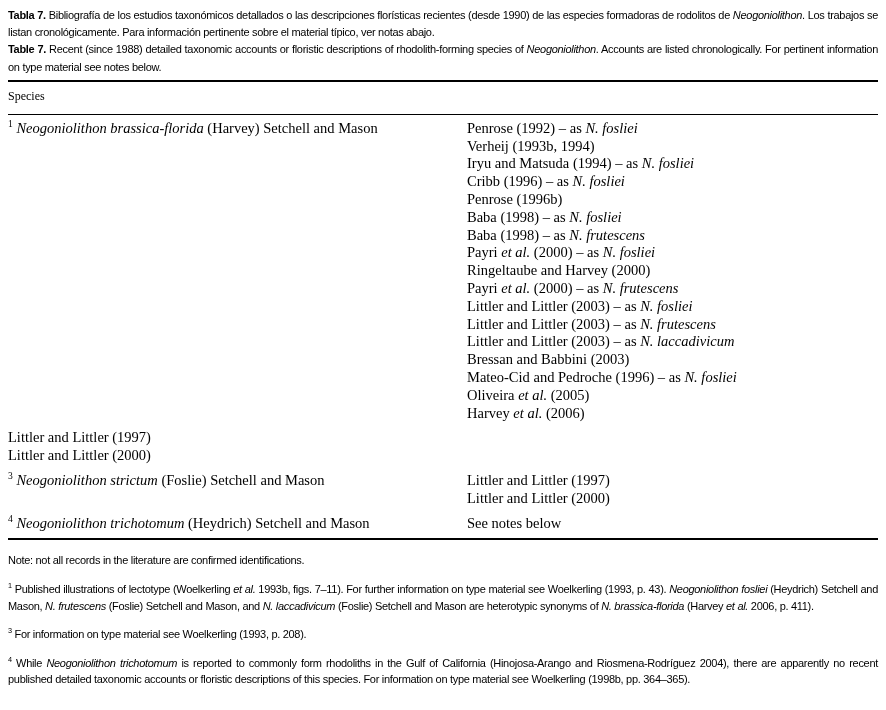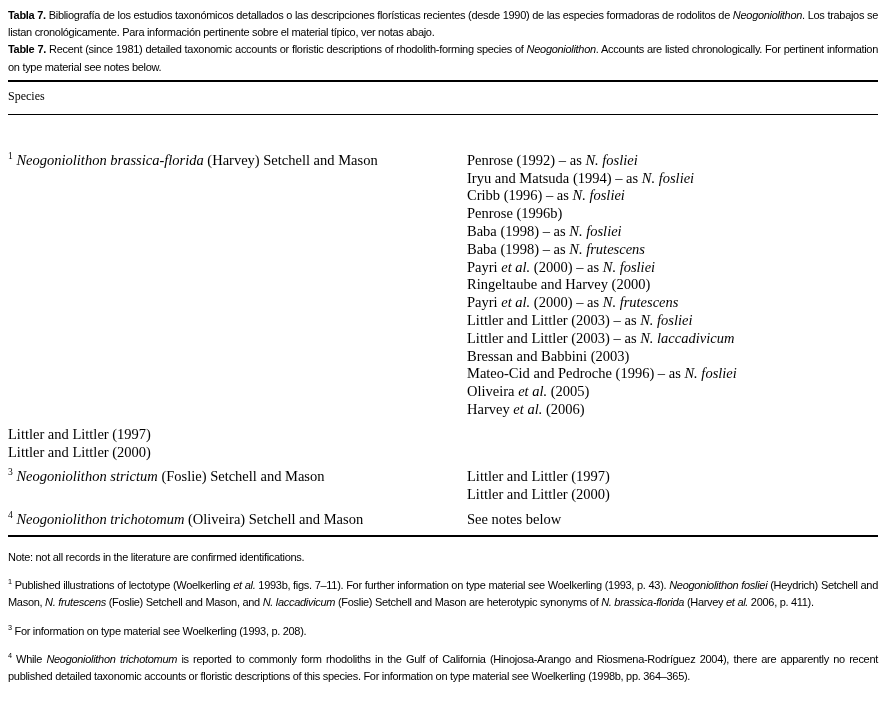--- a/index.html
+++ b/index.html
@@ -30,61 +30,63 @@
 
   .thead {
     display: flex;
     font-family: "Liberation Serif", serif;
     font-size: 12px; line-height: 17px;
     padding: 6px 0 9px 0;
   }
   .species-col { flex: 0 0 459px; width: 459px; }
   .accounts-col { flex: 1 1 auto; }
 
-  .tbody { padding: 5px 0 2px 0; margin-top: 32px; }
+  .tbody { padding: 5px 0 2px 0; }
   .trow {
     display: flex;
     font-size: 14.5px; line-height: 17.8px;
     margin-bottom: 7px;
   }
   .trow:last-child { margin-bottom: 4px; }
   .cell.species-cell { flex: 0 0 459px; width: 459px; padding-right: 14px; }
   .cell.accounts-cell { flex: 1 1 auto; }
   .account-line { white-space: normal; }
 </style>
 </head>
 <body>
 
 <div class="page">
 
   <p class="caption"><span class="bd">Tabla 7. </span><span>Bibliografía de los estudios taxonómicos detallados o las descripciones florísticas recientes (desde 1990) de las especies formadoras de rodolitos de </span><span class="it">Neogoniolithon</span><span>. Los trabajos se listan cronológicamente. Para información pertinente sobre el material típico, ver notas abajo.</span></p>
-  <p class="caption"><span class="bd">Table 7. </span><span>Recent (since 1981) detailed taxonomic accounts or floristic descriptions of rhodolith-forming species of </span><span class="it">Neogoniolithon</span><span>. Accounts are listed chronologically. For pertinent information on type material see notes below.</span></p>
+  <p class="caption"><span class="bd">Table 7. </span><span>Recent (since 1988) detailed taxonomic accounts or floristic descriptions of rhodolith-forming species of </span><span class="it">Neogoniolithon</span><span>. Accounts are listed chronologically. For pertinent information on type material see notes below.</span></p>
 
   <div class="rule thick top"></div>
 
   <div class="thead">
     <div class="species-col">Species</div>
   </div>
 
   <div class="rule thin"></div>
 
   <div class="tbody">
       <div class="trow">
         <div class="cell species-cell"><span class="sup">1</span><span> </span><span class="it">Neogoniolithon brassica-florida</span><span> (Harvey) Setchell and Mason</span></div>
         <div class="cell accounts-cell">
           <div class="account-line"><span>Penrose (1992) – as </span><span class="it">N. fosliei</span></div>
+          <div class="account-line"><span>Verheij (1993b, 1994)</span></div>
           <div class="account-line"><span>Iryu and Matsuda (1994) – as </span><span class="it">N. fosliei</span></div>
           <div class="account-line"><span>Cribb (1996) – as </span><span class="it">N. fosliei</span></div>
           <div class="account-line"><span>Penrose (1996b)</span></div>
           <div class="account-line"><span>Baba (1998) – as </span><span class="it">N. fosliei</span></div>
           <div class="account-line"><span>Baba (1998) – as </span><span class="it">N. frutescens</span></div>
           <div class="account-line"><span>Payri </span><span class="it">et al.</span><span> (2000) – as </span><span class="it">N. fosliei</span></div>
           <div class="account-line"><span>Ringeltaube and Harvey (2000)</span></div>
           <div class="account-line"><span>Payri </span><span class="it">et al.</span><span> (2000) – as </span><span class="it">N. frutescens</span></div>
           <div class="account-line"><span>Littler and Littler (2003) – as </span><span class="it">N. fosliei</span></div>
+          <div class="account-line"><span>Littler and Littler (2003) – as </span><span class="it">N. frutescens</span></div>
           <div class="account-line"><span>Littler and Littler (2003) – as </span><span class="it">N. laccadivicum</span></div>
           <div class="account-line"><span>Bressan and Babbini  (2003)</span></div>
           <div class="account-line"><span>Mateo-Cid and Pedroche (1996) – as </span><span class="it">N. fosliei</span></div>
           <div class="account-line"><span>Oliveira </span><span class="it">et al.</span><span> (2005)</span></div>
           <div class="account-line"><span>Harvey </span><span class="it">et al.</span><span> (2006)</span></div>
         </div>
       </div>
       <div class="trow">
         <div class="cell accounts-cell">
           <div class="account-line"><span>Littler and Littler (1997)</span></div>
@@ -92,21 +94,21 @@
         </div>
       </div>
       <div class="trow">
         <div class="cell species-cell"><span class="sup">3</span><span> </span><span class="it">Neogoniolithon strictum</span><span> (Foslie) Setchell and Mason</span></div>
         <div class="cell accounts-cell">
           <div class="account-line"><span>Littler and Littler (1997)</span></div>
           <div class="account-line"><span>Littler and Littler (2000)</span></div>
         </div>
       </div>
       <div class="trow">
-        <div class="cell species-cell"><span class="sup">4</span><span> </span><span class="it">Neogoniolithon trichotomum</span><span> (Oliveira) Setchell and Mason</span></div>
+        <div class="cell species-cell"><span class="sup">4</span><span> </span><span class="it">Neogoniolithon trichotomum</span><span> (Heydrich) Setchell and Mason</span></div>
         <div class="cell accounts-cell">
           <div class="account-line"><span>See notes below</span></div>
         </div>
       </div>
     </div>
 
   <div class="rule thick"></div>
 
   <div class="notes">
     <p class="note"><span>Note:  not all records in the literature are confirmed identifications.</span></p>

